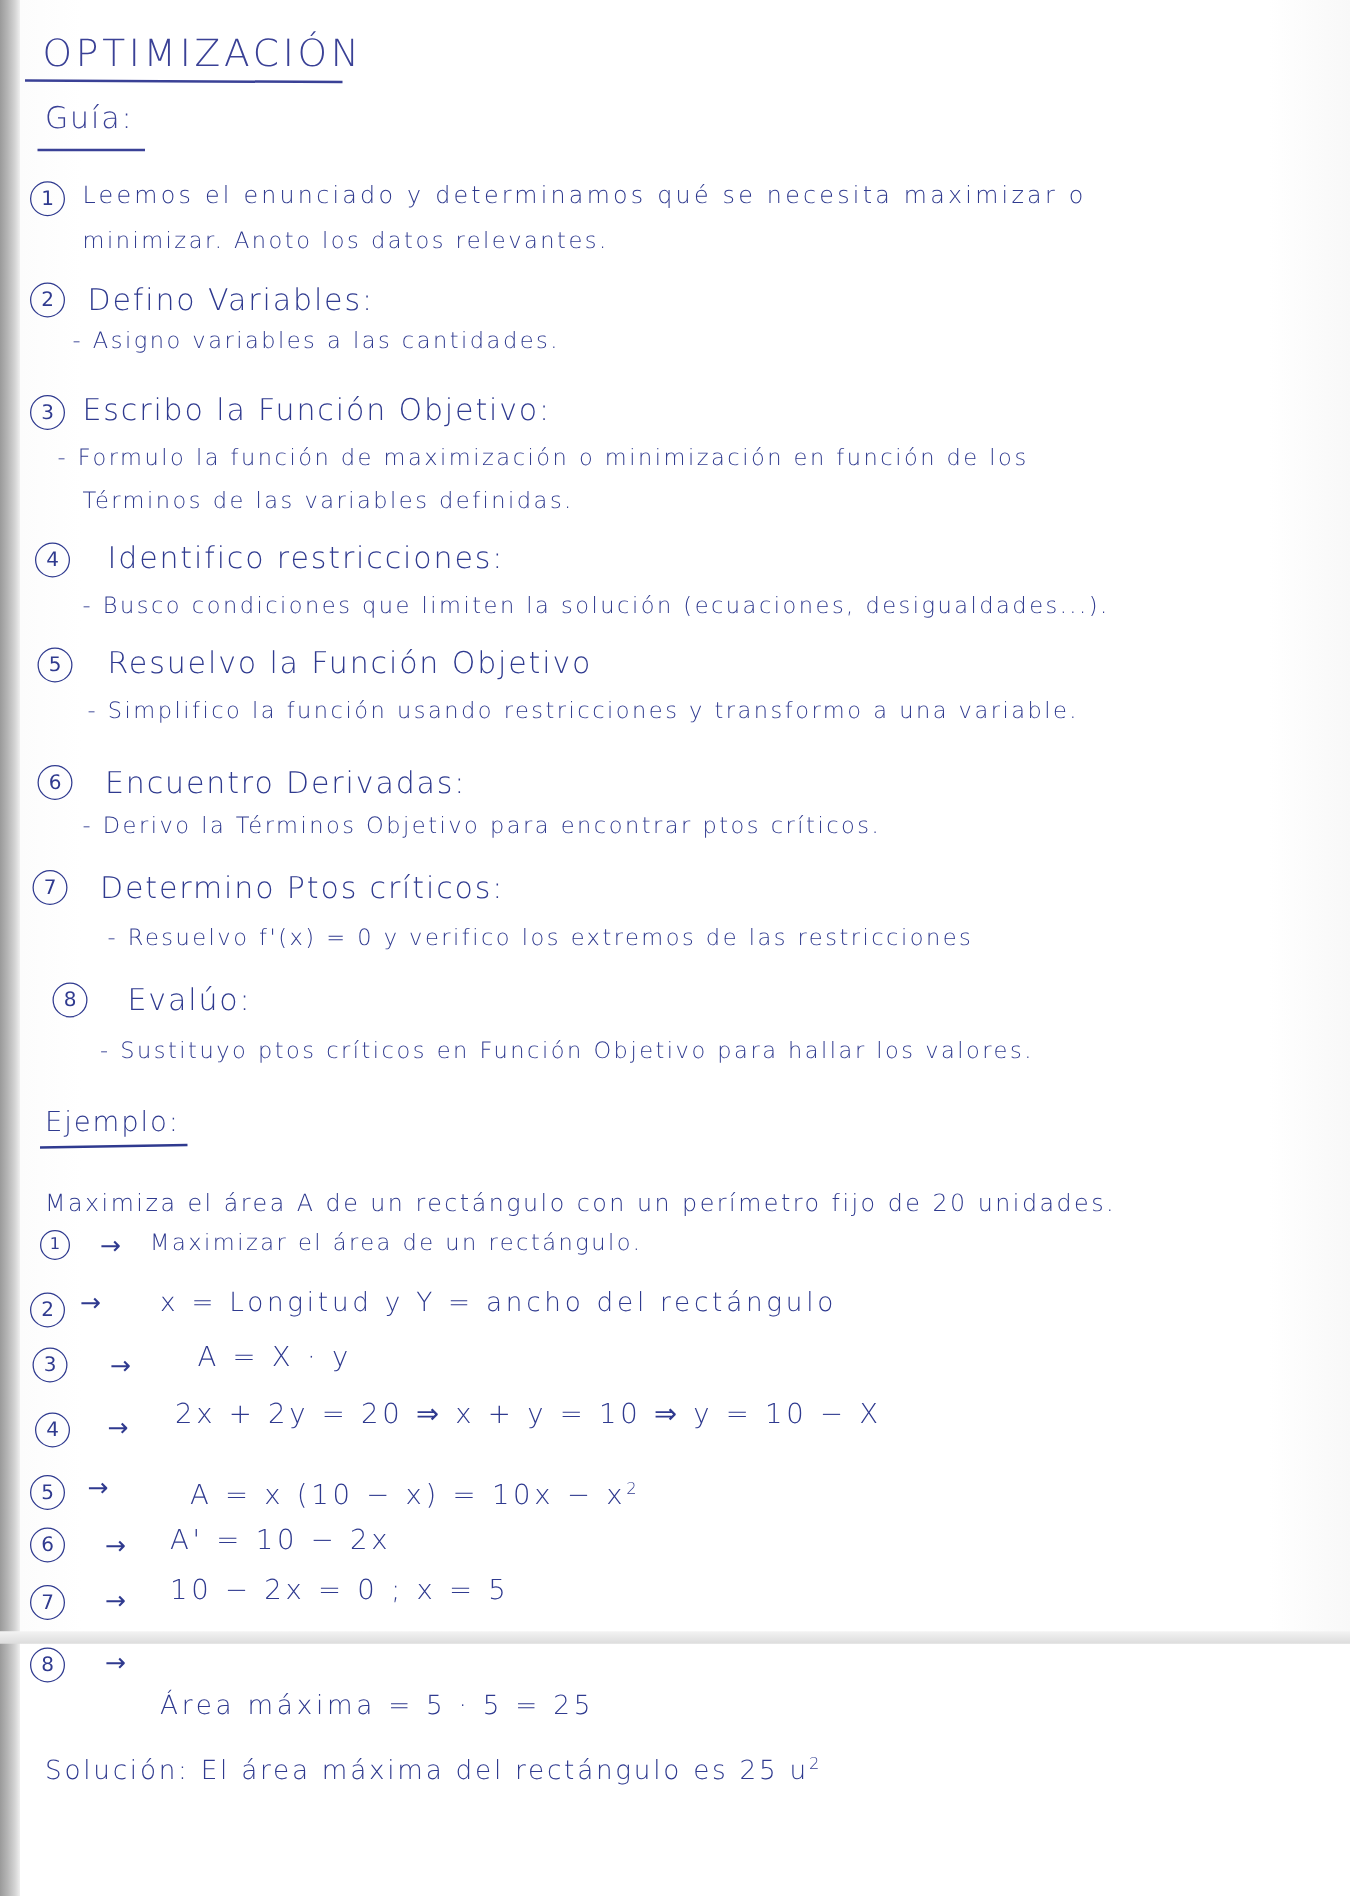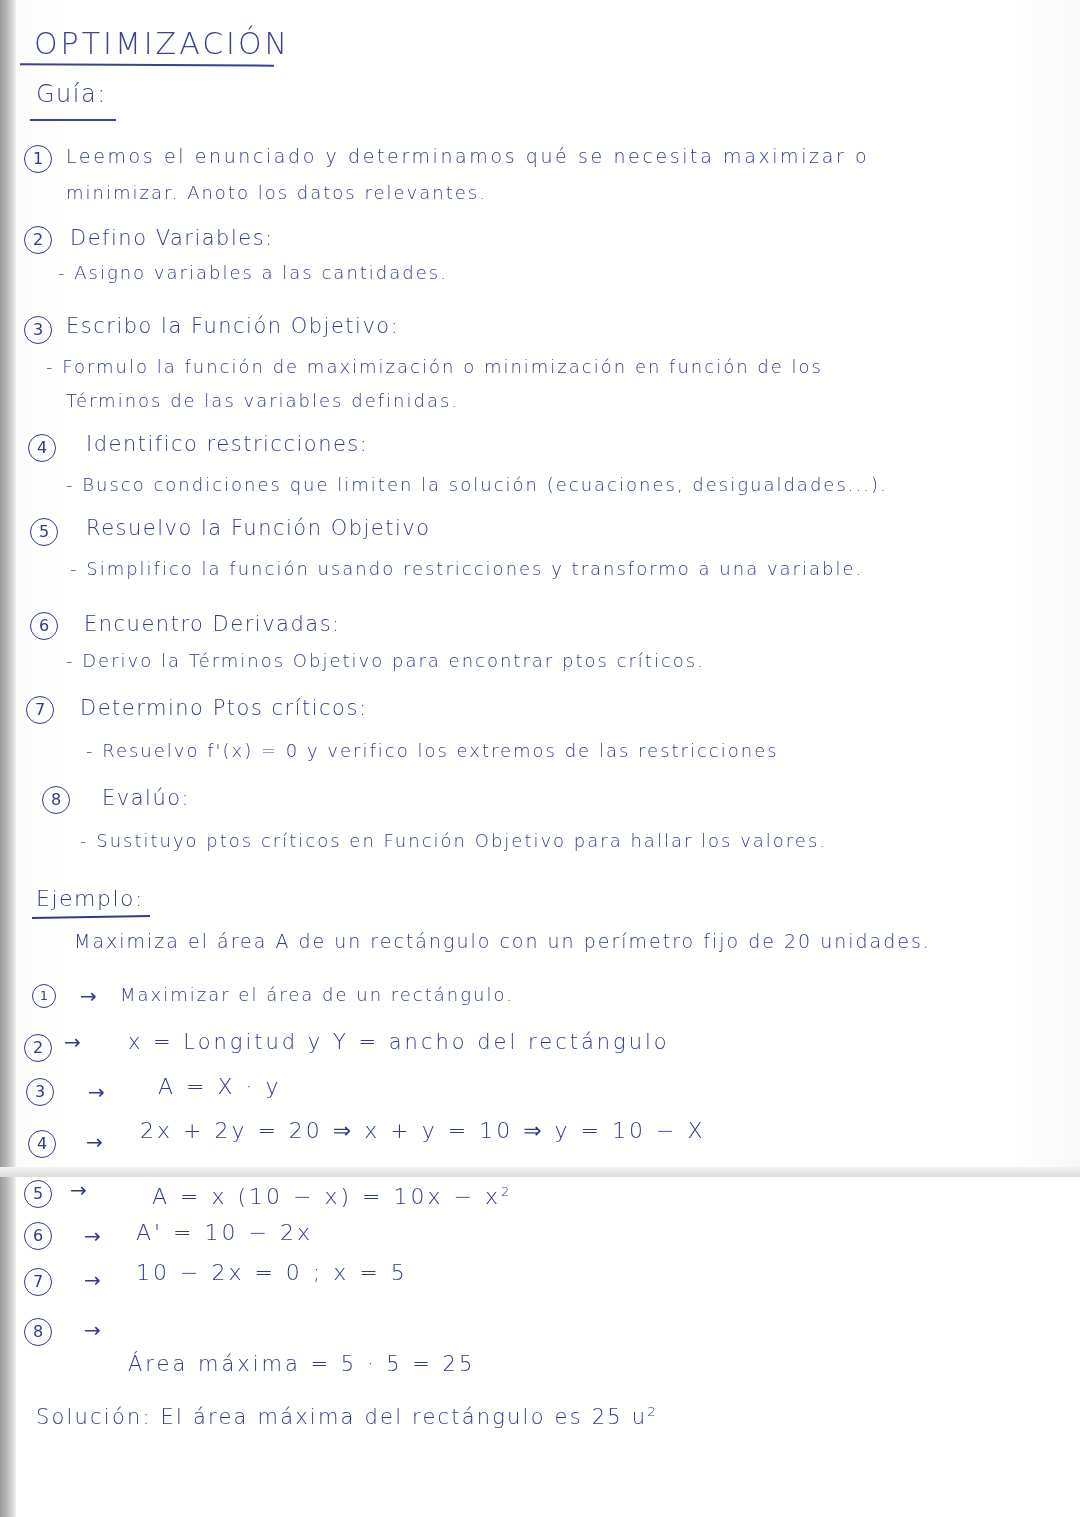--- a/index.html
+++ b/index.html
@@ -4,21 +4,21 @@
   <style>
     html, body { margin: 0; padding: 0; }
     body {
       width: 1080px; height: 1517px; overflow: hidden;
       background: #ffffff;
       font-family: "DejaVu Sans", sans-serif;
       color: #2f3a8f;
       position: relative;
     }
     .page {
-      position: absolute; left: 0; top: 0; width: 1080px; height: 1177px;
+      position: absolute; left: 0; top: 0; width: 1080px; height: 1315px;
       background: linear-gradient(90deg, #fbfbfb 0%, #ffffff 6%, #ffffff 94%, #f8f8f8 100%);
     }
     .edge-left {
       position: absolute; left: 0; top: 0; width: 16px; height: 1517px;
       background: linear-gradient(90deg, #9a9a9a 0px, #b5b5b5 6px, #d4d4d4 12px, #efefef 16px);
     }
     .edge-bottom {
       position: absolute; left: 0; bottom: 0; width: 1080px; height: 10px;
       background: linear-gradient(180deg, #f3f3f3, #dcdcdc);
     }
@@ -30,26 +30,26 @@
     .title { left: 34px; top: 26px; font-size: 30px; letter-spacing: 3px; color: #3a4196; }
     .title-underline { position: absolute; left: 20px; top: 64px; width: 254px; height: 2px; background: #3a4196; transform: rotate(0.3deg); }
     .guide { left: 36px; top: 80px; font-size: 24px; color: #3a4196; }
     .guide-underline { position: absolute; left: 30px; top: 119px; width: 86px; height: 2px; background: #3a4196; }
 
     .num {
       position: absolute; width: 26px; height: 26px; border: 1.6px solid #2f3a8f;
       border-radius: 50%; font-size: 16px; line-height: 26px; text-align: center;
       color: #2f3a8f; font-family: "DejaVu Sans", sans-serif;
     }
-    .step-title { font-size: 21px; }
+    .step-title { font-size: 24px; }
     .step-text { font-size: 18px; letter-spacing: 2px; }
 
     .example-heading { left: 36px; top: 886px; font-size: 22px; }
     .example-underline { position: absolute; left: 32px; top: 916px; width: 118px; height: 2px; background: #2f3a8f; transform: rotate(-1deg); }
-    .problem { left: 36px; top: 930px; font-size: 19px; letter-spacing: 2px; margin-left: 38px; }
+    .problem { left: 36px; top: 952px; font-size: 19px; letter-spacing: 2px; }
 
     .math { font-size: 22px; letter-spacing: 3px; }
     .arrow { position: absolute; font-size: 20px; color: #2f3a8f; }
     sup { font-size: 13px; }
   </style>
 </head>
 <body>
 
 <div class="page">
   <div class="edge-left"></div>

